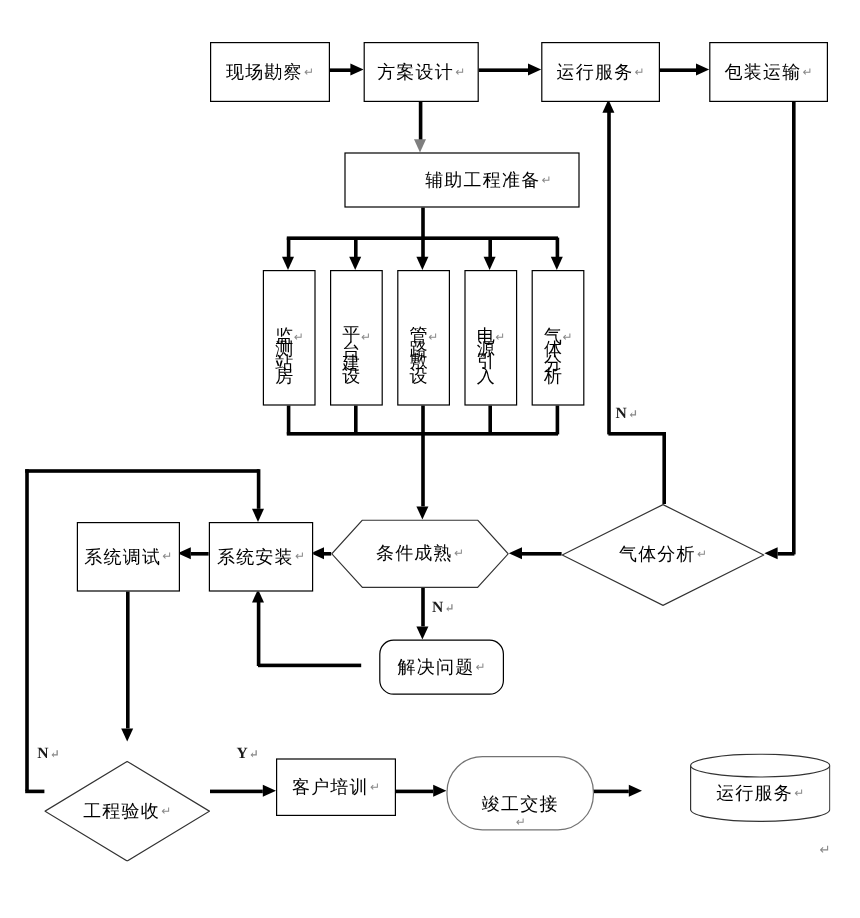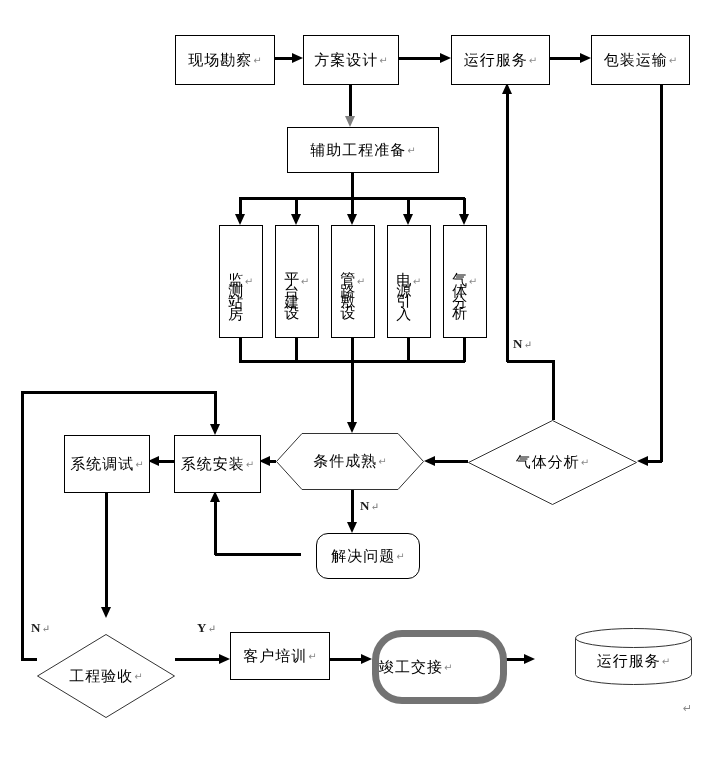--- a/index.html
+++ b/index.html
@@ -19,37 +19,37 @@
   .rect{position:absolute;background:#fff;border:1px solid #000;display:flex;
         align-items:center;justify-content:center;font-size:15px;letter-spacing:1px;}
   .vrect{position:absolute;background:#fff;border:1px solid #000;display:flex;
          align-items:center;justify-content:center;}
   .vtxt{writing-mode:vertical-rl;text-orientation:upright;font-size:15px;letter-spacing:11px;line-height:1;}
   
   .shape{position:absolute;text-decoration:underline;}
   .shape svg{position:absolute;left:0;top:0;}
   .shape .lbl{position:absolute;left:0;top:0;right:0;bottom:0;display:flex;
               align-items:center;justify-content:center;font-size:15px;letter-spacing:1px;}
-  .stadium{position:absolute;background:#fff;border:7px solid #737373;border-radius:30px;
-           display:flex;align-items:center;justify-content:flex-start;font-size:15px;letter-spacing:1px;}
+  .stadium{position:absolute;background:#fff;border:1px solid #737373;border-radius:30px;
+           display:flex;align-items:center;justify-content:flex-end;font-size:15px;letter-spacing:1px;flex-direction:column;}
   .cyl .lbl{padding-top:10px;}
   
   .pilcrow{font-size:10px;color:#8a8a8a;letter-spacing:0;margin-left:1px;}
   .branch{position:absolute;font-size:13px;font-family:"Liberation Serif","DejaVu Serif",serif;
           font-weight:bold;color:#1c1c1c;}
   .floatmark{position:absolute;font-size:11px;color:#8a8a8a;}
   
   .title{position:absolute;left:0;top:721px;width:717px;text-align:center;
          font-size:18px;font-weight:bold;letter-spacing:2px;}
   
   .n-survey{left:175px;top:35px;width:98px;height:48px;}
   .n-design{left:303px;top:35px;width:94px;height:48px;text-align:right;}
   .n-equip{left:451px;top:35px;width:97px;height:48px;}
   .n-pack{left:591px;top:35px;width:97px;height:48px;}
-  .n-aux{left:287px;top:127px;width:150px;height:44px;}
+  .n-aux{left:287px;top:127px;width:150px;height:44px;padding-left:44px;}
   .n-v1{left:219px;top:225px;width:42px;height:111px;}
   .n-v2{left:275px;top:225px;width:42px;height:111px;}
   .n-v3{left:331px;top:225px;width:42px;height:111px;}
   .n-v4{left:387px;top:225px;width:42px;height:111px;}
   .n-v5{left:443px;top:225px;width:42px;height:111px;}
   .n-debug{left:64px;top:435px;width:84px;height:56px;}
   .n-install{left:174px;top:435px;width:85px;height:56px;}
   .n-solve{left:316px;top:533px;width:102px;height:44px;border-radius:12px;}
   .n-train{left:230px;top:632px;width:98px;height:46px;}
   .n-hex{left:276px;top:433px;width:148px;height:57px;}

